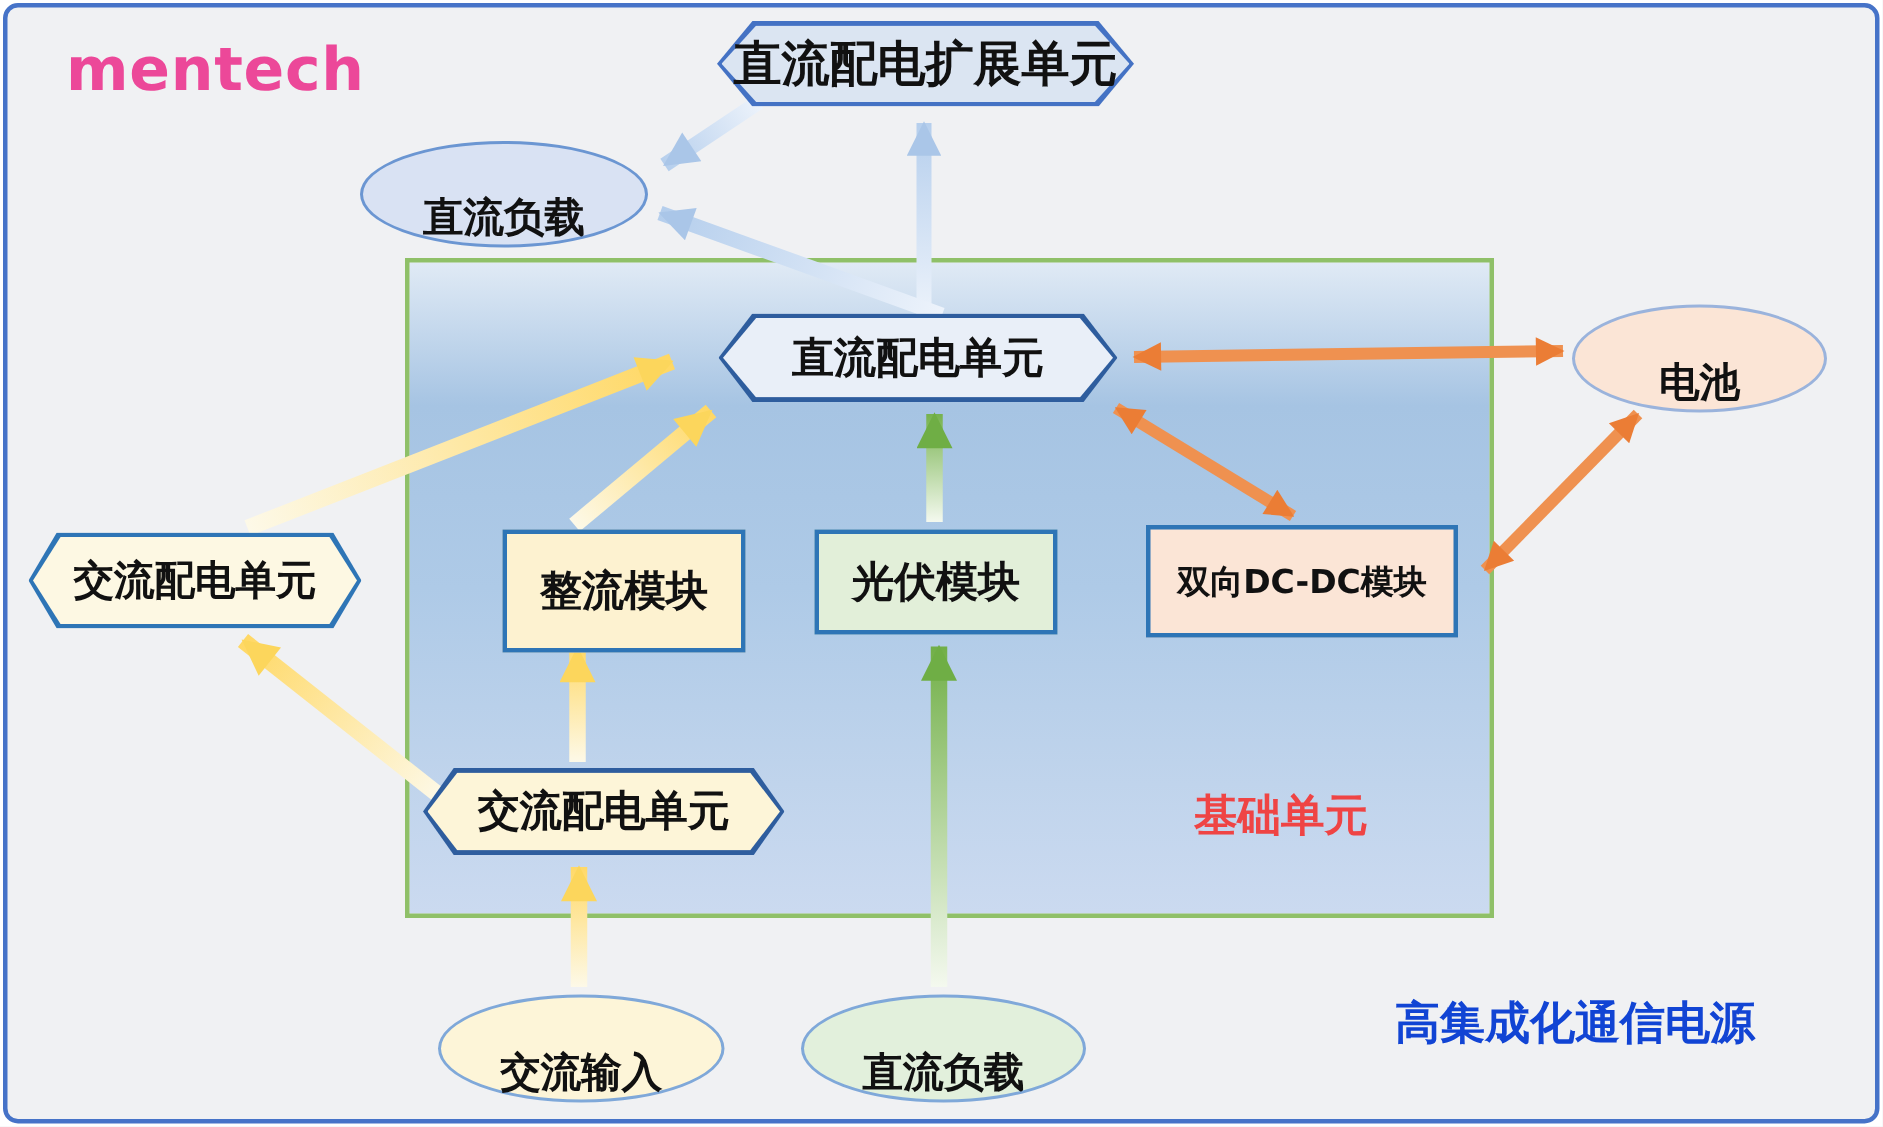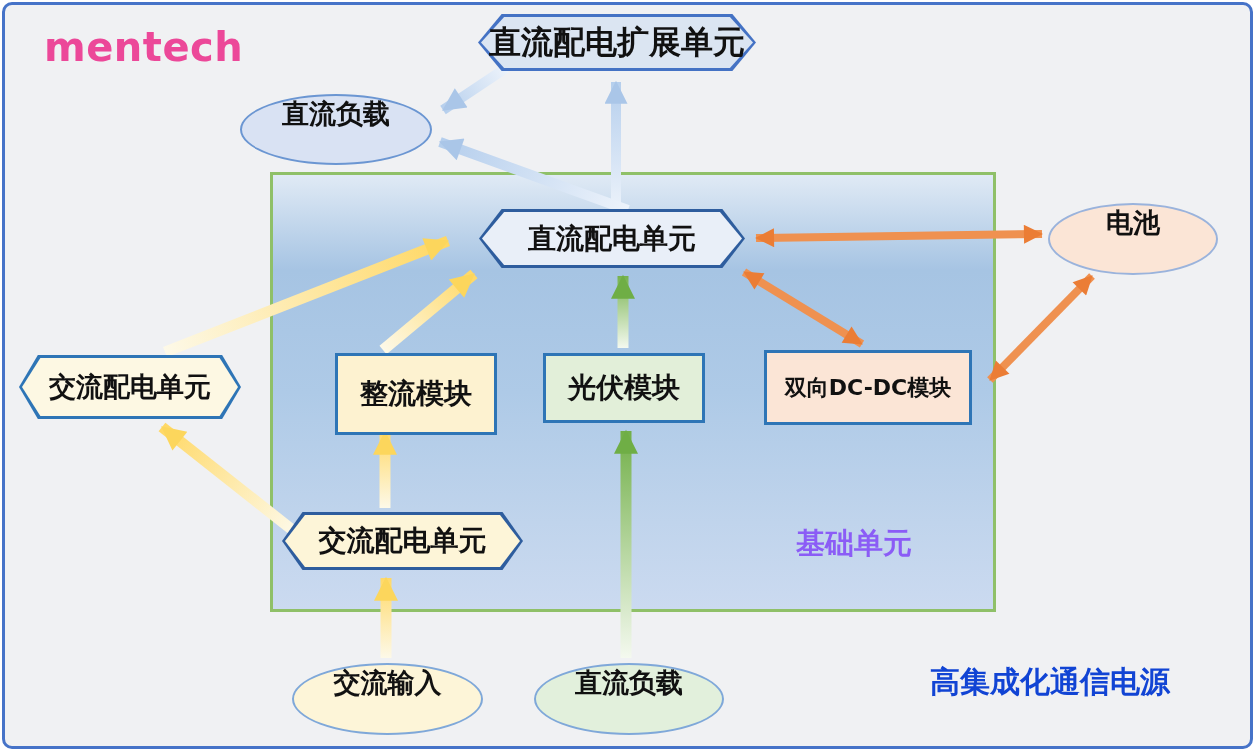--- a/index.html
+++ b/index.html
@@ -16,41 +16,41 @@
     position:absolute;left:44px;top:24px;font-size:40px;font-weight:800;
     color:#ec4899;letter-spacing:0.5px;z-index:3;
   }
   .base-box{
     position:absolute;left:270px;top:172px;width:726px;height:440px;
     border:3px solid #8fc068;box-sizing:border-box;z-index:1;
     background:linear-gradient(180deg,#e0eaf5 0%,#a6c4e3 22%,#aecae7 50%,#c0d4ec 80%,#cbdaf0 100%);
   }
   .base-box-label{
     position:absolute;left:796px;top:524px;font-size:29px;font-weight:bold;
-    color:#8b5cf6;z-index:3;
+    color:#ef4444;z-index:3;
   }
   .caption{
     position:absolute;left:930px;top:662px;font-size:30px;font-weight:bold;
     color:#1144d4;z-index:3;
   }
   svg.arrows{position:absolute;left:0;top:0;z-index:2;}
   .node{position:absolute;z-index:3;}
   .node .lbl{
     position:absolute;inset:0;display:flex;align-items:center;justify-content:center;
     font-weight:bold;color:#111;white-space:nowrap;
   }
   
   .hex .hx-b,.hex .hx-f{
     position:absolute;
     clip-path:polygon(8.5% 0%,91.5% 0%,100% 50%,91.5% 100%,8.5% 100%,0% 50%);
   }
   .hex .hx-b{inset:0;}
   .hex .hx-f{inset:3px;}
   
-  .ellipse{border-radius:50%;box-sizing:border-box;display:flex;align-items:flex-start;justify-content:center;}
+  .ellipse{border-radius:50%;box-sizing:border-box;display:flex;align-items:flex-end;justify-content:center;}
   .ellipse .lbl{position:static;}
   
   .rectnode{box-sizing:border-box;border:3px solid #2e75b6;display:flex;align-items:center;justify-content:center;}
   
   #n-dc-exp{left:478px;top:14px;width:278px;height:57px;}
   #n-dc-exp .hx-b{background:#4472c4;} #n-dc-exp .hx-f{background:#dbe5f2;}
   #n-dc-exp .lbl{font-size:32px;}
   #n-dc-load{left:240px;top:94px;width:192px;height:71px;background:#d9e2f3;border:2.5px solid #6b96d2;}
   #n-dc-load .lbl{font-size:27px;}
   #n-dc-unit{left:479px;top:209px;width:266px;height:59px;}

